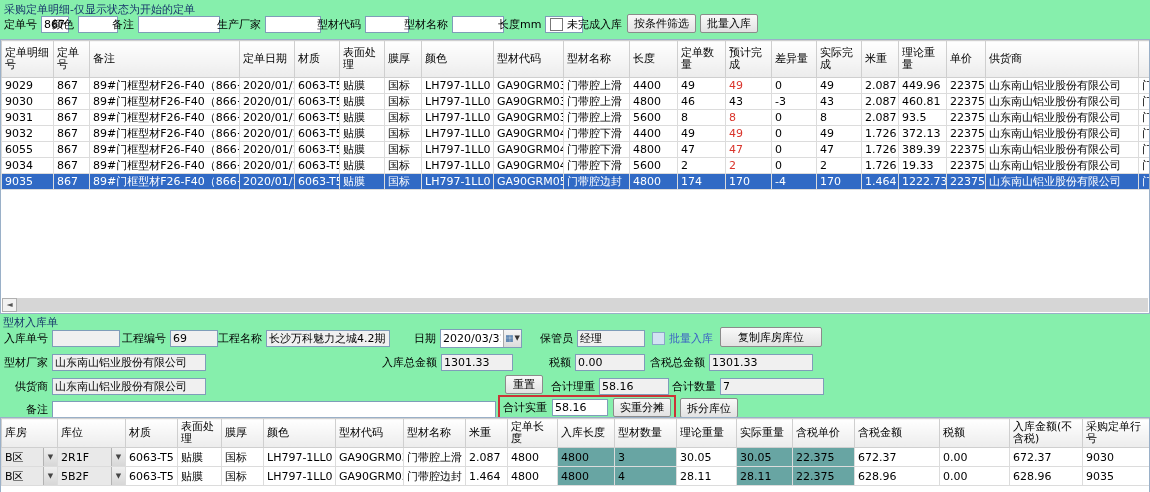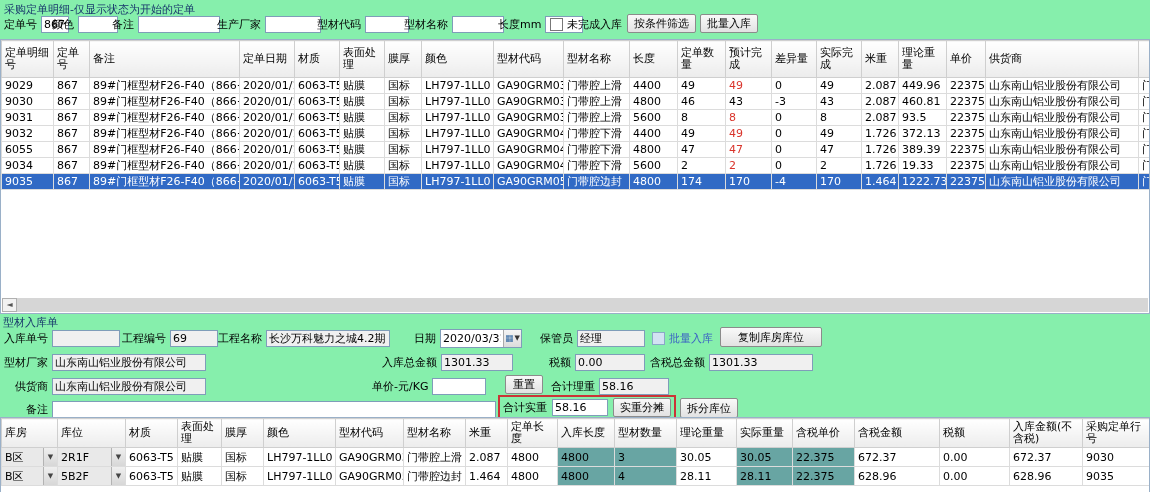--- a/index.html
+++ b/index.html
@@ -346,28 +346,28 @@
     </div>
     <div class="fg" style="left:650px;top:37px">
       <span class="lbl">含税总金额</span>
       <input class="fld ro" style="width: 98px;" value="1301.33">
     </div>
 
     <div class="fg" style="left:15px;top:61px">
       <span class="lbl">供货商</span>
       <input class="fld ro" style="width: 148px;" value="山东南山铝业股份有限公司">
     </div>
-    <div class="fg" style="left:372px;top:61px">
-      <span class="lbl">单价-元/KG</span>
-      <input class="fld" style="width: 48px;" value="">
-    </div>
     <button class="btn sm" style="position:absolute;left:505px;top:60px;width:38px">重置</button>
     <div class="fg" style="left:527px;top:61px">
       <span class="lbl" style="margin-left:24px">合计理重</span>
       <input class="fld ro" style="width: 64px;" value="58.16">
+    </div>
+    <div class="fg" style="left:672px;top:61px">
+      <span class="lbl">合计数量</span>
+      <input class="fld ro" style="width: 98px;" value="7">
     </div>
 
     <div class="fg" style="left:26px;top:84px">
       <span class="lbl">备注</span>
       <input class="fld" style="width: 438px;" value="">
     </div>
     <div class="fg" style="left:498px;top:82px">
       <span class="redbox">
         <span>合计实重</span>
         <input class="fld" style="width: 50px;" value="58.16">

